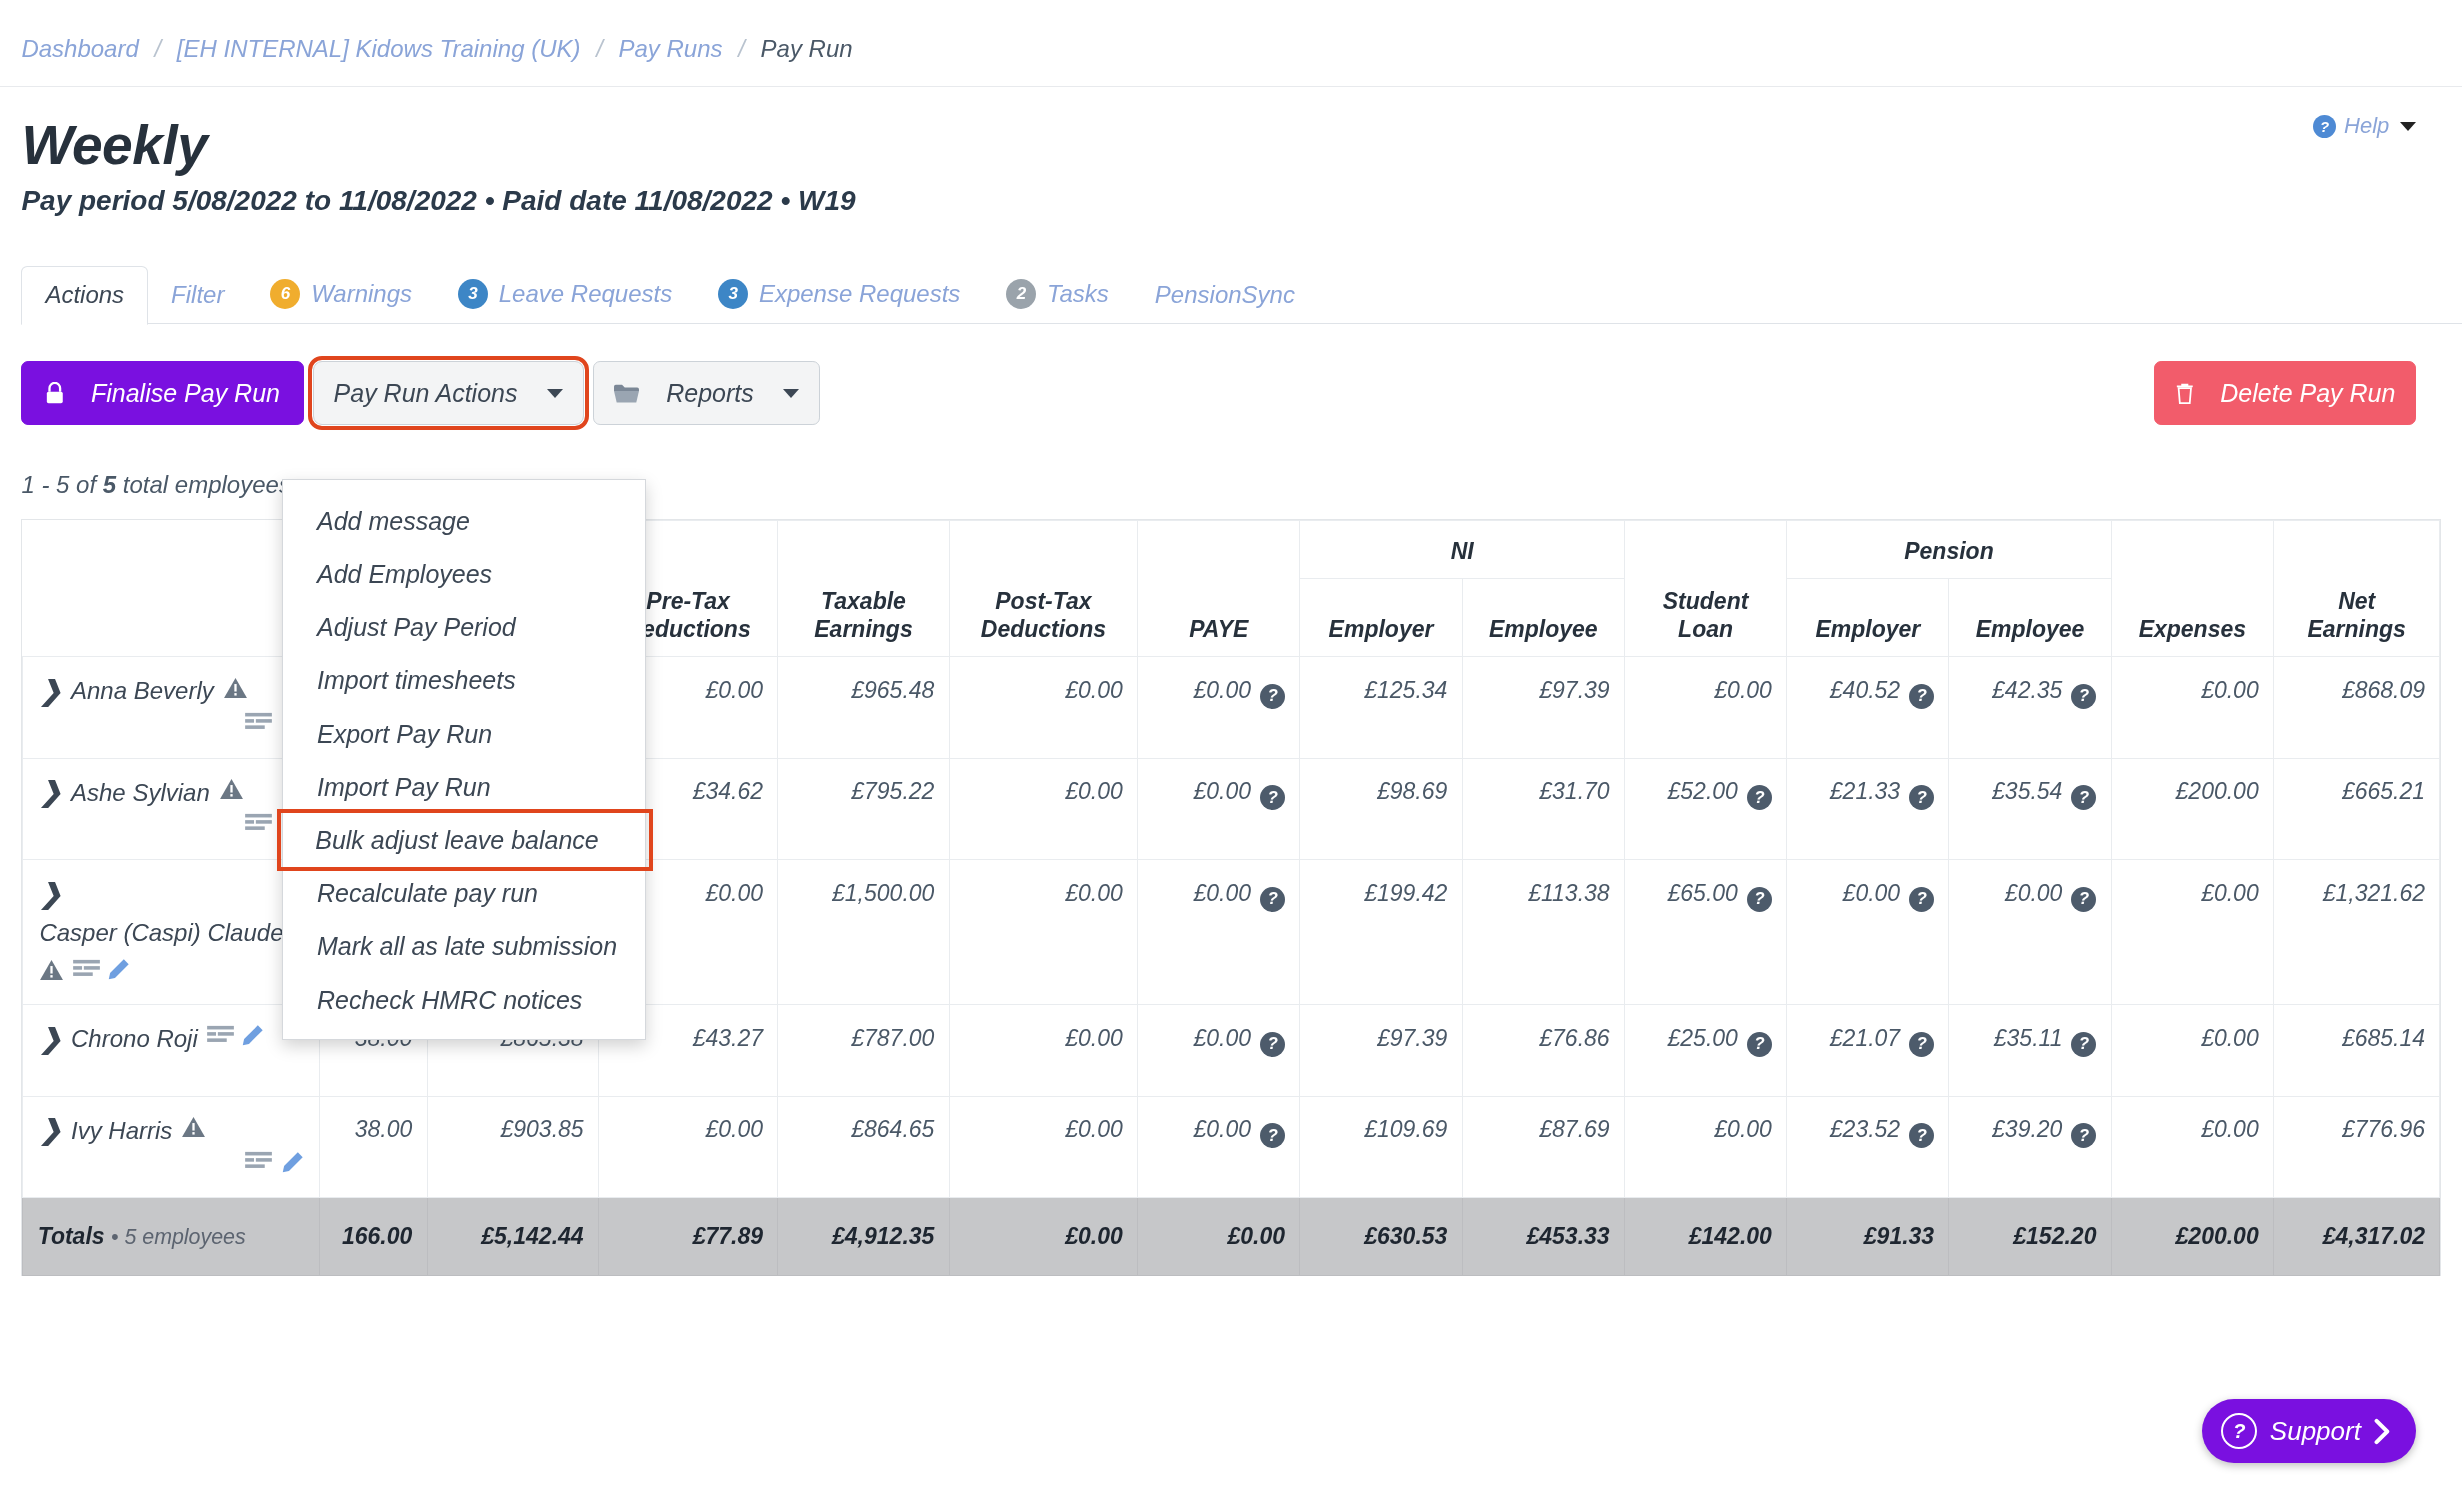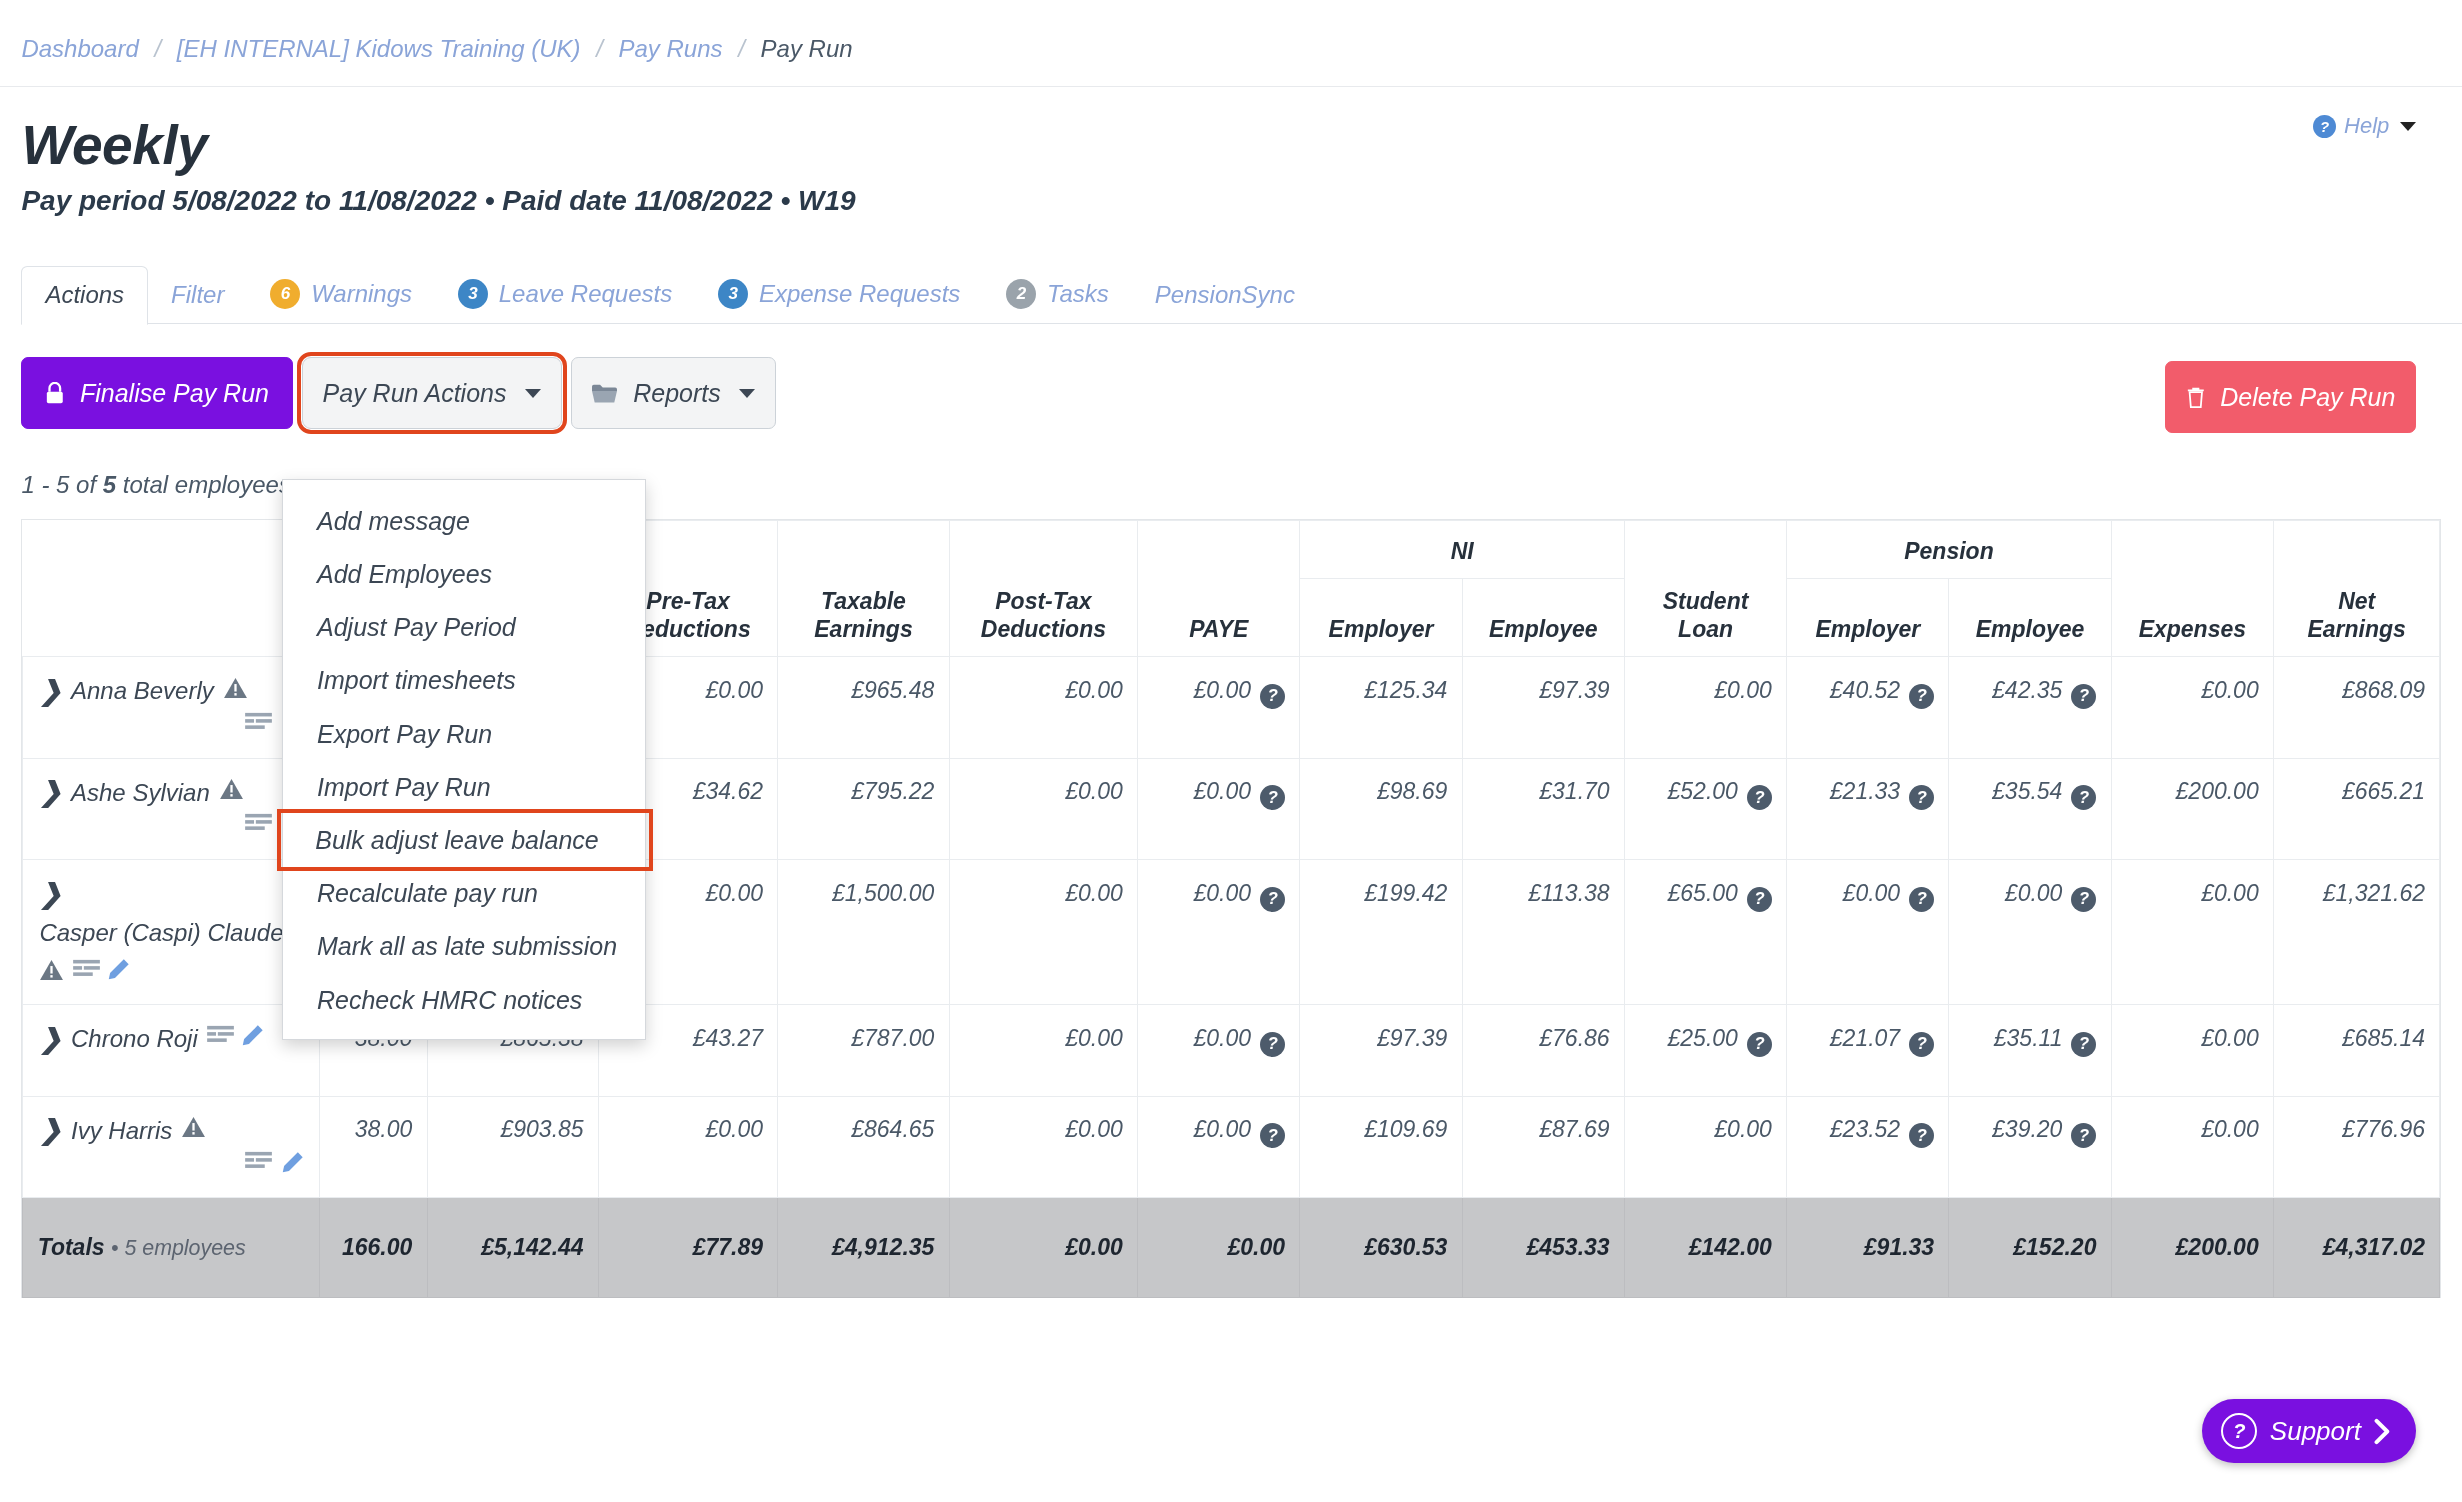--- a/index.html
+++ b/index.html
@@ -93,23 +93,23 @@
   .badge.grey  { background: #9aa3ab; }
 
   
   .actionbar {
     position: relative;
     margin: 34px 0 0 21.4px;
     display: flex; align-items: center; gap: 9px;
     height: 70px;
   }
   .btn {
-    height: 72px; border-radius: 7.1px; border: 0.9px solid #ccd2d8;
+    height: 64px; border-radius: 7.1px; border: 0.9px solid #ccd2d8;
     background: #f3f4f5; color: #3c4754; font-size: 25px;
-    padding: 0 19.6px; display: flex; align-items: center; gap: 15px;
+    padding: 0 19.6px; display: flex; align-items: center; gap: 26px;
     cursor: pointer; white-space: nowrap;
     font-family: "Liberation Sans", sans-serif;
   }
   .btn-primary {
     background: #7a10e0; border-color: #7a10e0; color: #fff;
     padding: 0 23px;
   }
   .btn-danger {
     background: #f25c6b; border-color: #f25c6b; color: #fff;
   }
@@ -179,21 +179,21 @@
   }
   thead th.tall  { height: 136px; }
   thead th.group { text-align: center; vertical-align: middle; height: 55px; }
   thead th.blank { border-top-color: #fff; border-left-color: #fff; }
 
   tbody td { padding: 19.6px 14.3px 39px 14.3px; text-align: right; }
   tbody td.name-cell { text-align: left; padding: 18px 14.3px 23px 16px; }
   tr.total-row td {
     background: #c6c7c9; color: #1e2630; font-weight: bold;
     padding: 19.6px 14.3px 19.6px 14.3px; border-color: #bcbdc0;
-    text-align: right; height: 100px; vertical-align: middle;
+    text-align: right; height: 78px; vertical-align: middle;
   }
   tr.total-row td.total-label { text-align: left; font-weight: bold; }
   .total-sub { font-weight: normal; color: #5c6470; font-size: 21.4px; }
 
   
   .name-row { display: flex; align-items: flex-start; gap: 9px; flex-wrap: wrap; }
   .chev {
     display: inline-block; color: #3c4754; font-size: 27px; font-weight: bold;
     line-height: 1; margin-top: 2.7px;
   }

